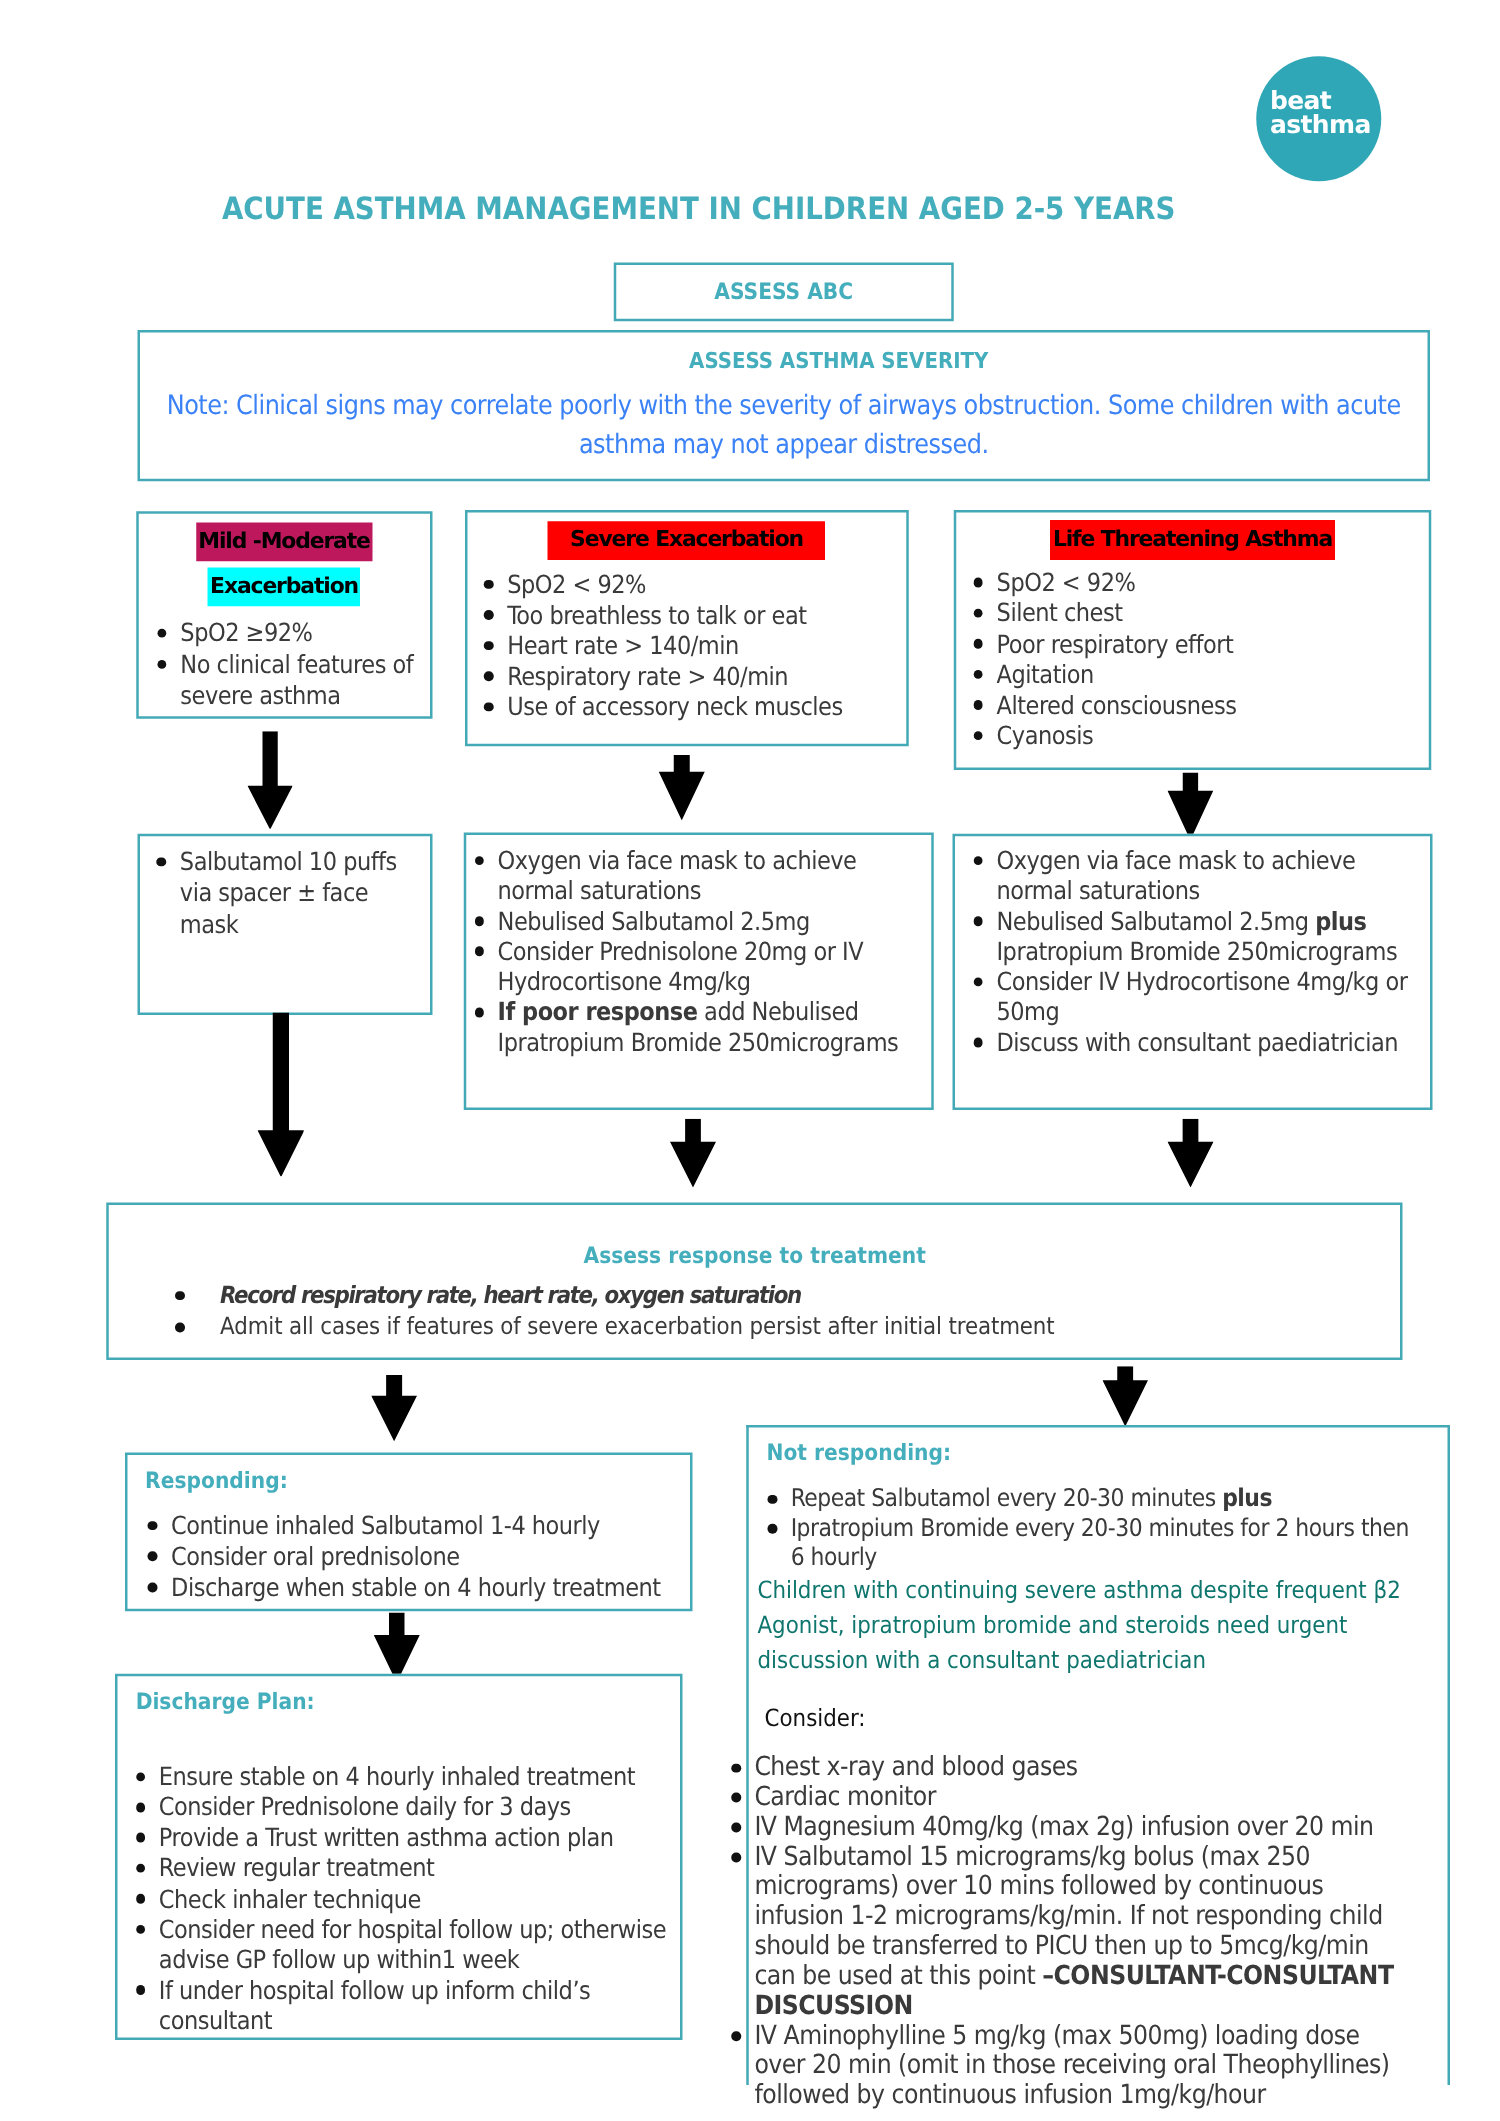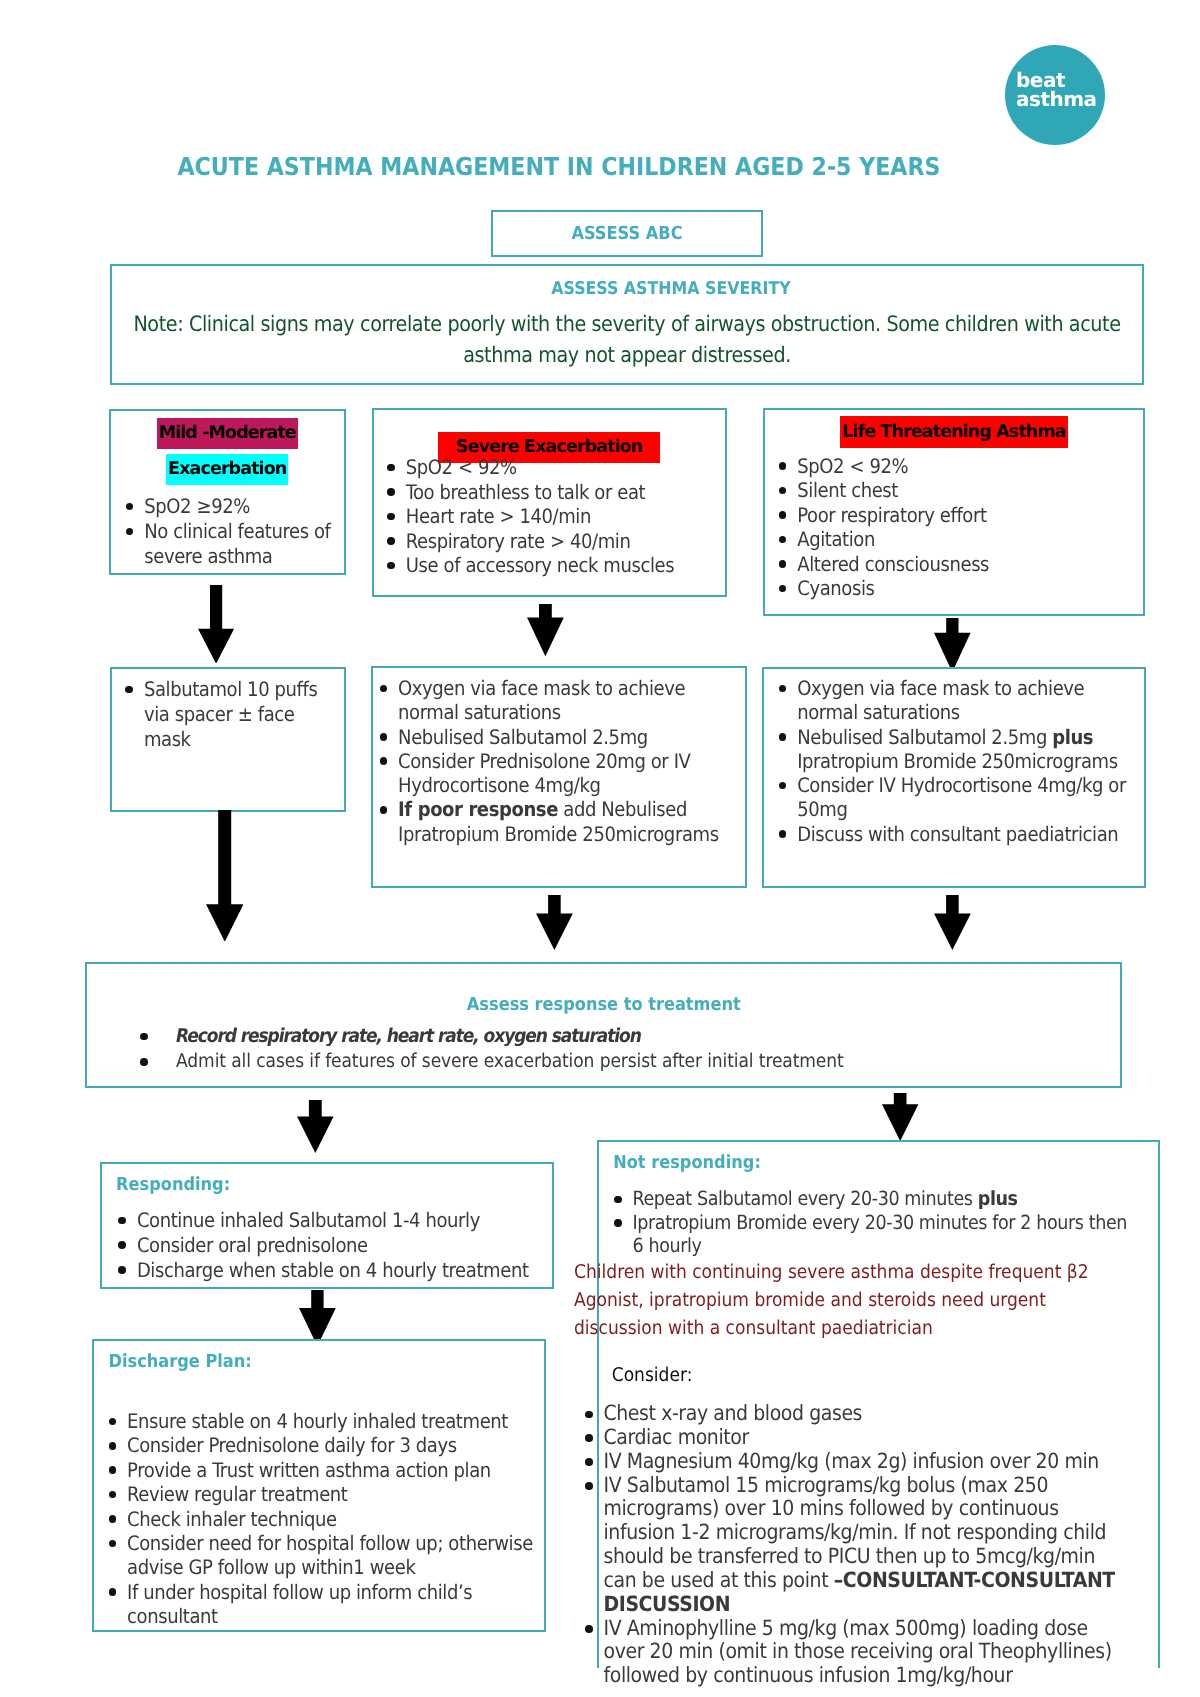--- a/index.html
+++ b/index.html
@@ -3,21 +3,21 @@
 <meta charset="utf-8">
 <title>Acute Asthma Management in Children Aged 2-5 Years</title>
 <style>
 html,body{margin:0;padding:0;}
 body{width:1200px;height:1697px;background:#fff;overflow:hidden;
      font-family:"DejaVu Sans Condensed","DejaVu Sans",sans-serif;
      -webkit-font-smoothing:antialiased;text-rendering:geometricPrecision;}
 .page{position:relative;width:1200px;height:1697px;}
 .box{position:absolute;border:2px solid #44A9B6;box-sizing:border-box;background:#fff;}
 .hd{position:absolute;font-weight:bold;color:#45AEBC;text-align:center;font-family:"DejaVu Sans Condensed","DejaVu Sans",sans-serif;}
-.body-txt{position:absolute;color:#14532d;font-size:20px;letter-spacing:-0.4px;line-height:24.4px;}
+.body-txt{position:absolute;color:#3b82f6;font-size:20px;letter-spacing:-0.4px;line-height:24.4px;}
 ul.bl{list-style:none;margin:0;padding:0;position:absolute;color:#3a3a3a;
       font-size:20px;letter-spacing:-0.4px;line-height:24.5px;}
 ul.bl>li{position:relative;padding-left:18.5px;margin:0;}
 ul.bl>li:before{content:"";position:absolute;left:0px;top:8.6px;width:7.6px;height:7.6px;border-radius:50%;background:#111;}
 .hlwrap{position:absolute;text-align:center;}
 .hl{display:inline-block;font-weight:bold;color:#000;white-space:nowrap;
     font-family:"DejaVu Sans",sans-serif;}
 .logo{position:absolute;border-radius:50%;background:#2FA7B7;}
 .logo span{position:absolute;color:#fff;font-weight:bold;font-family:"DejaVu Sans",sans-serif;-webkit-font-smoothing:antialiased;}
 svg.arrow{position:absolute;}
@@ -40,21 +40,21 @@
 <div class="hd" style="left:110px;top:279.5px;width:1122px;font-size:17.6px;letter-spacing:0px;line-height:19px;">ASSESS ASTHMA SEVERITY</div>
 <div class="body-txt" style="left:111px;top:309px;width:1032px;text-align:center;line-height:31px;font-size:21.3px;letter-spacing:-0.4px;">Note: Clinical signs may correlate poorly with the severity of airways obstruction. Some children with acute asthma may not appear distressed.</div>
 <div class="box" style="left:108.5px;top:409px;width:237.5px;height:166px;"></div>
 <div class="hlwrap" style="left:108.5px;top:418px;width:237.5px;"><span class="hl" style="background:#be185d;font-size:17.5px;line-height:31px;padding:0 2px;letter-spacing:-0.9px;">Mild -Moderate</span></div>
 <div class="hlwrap" style="left:108.5px;top:454px;width:237.5px;"><span class="hl" style="background:#00FFFF;font-size:17.5px;line-height:30.8px;padding:0 2px;letter-spacing:-0.9px;">Exacerbation</span></div>
 <ul class="bl" style="left:125.8px;top:494px;width:206px;line-height:25px;">
 <li>SpO2 ≥92%</li>
 <li>No clinical features of severe asthma</li>
 </ul>
 <div class="box" style="left:371.5px;top:408px;width:355.5px;height:189px;"></div>
-<div class="hlwrap" style="left:371.5px;top:417px;width:355.5px;"><span class="hl" style="background:#FF0000;font-size:17.5px;line-height:30.6px;padding:0 18px;letter-spacing:-0.9px;margin-top:15px;">Severe Exacerbation</span></div>
+<div class="hlwrap" style="left:371.5px;top:417px;width:355.5px;"><span class="hl" style="background:#FF0000;font-size:17.5px;line-height:30.6px;padding:0 18px;letter-spacing:-0.9px;">Severe Exacerbation</span></div>
 <ul class="bl" style="left:387.3px;top:455px;width:334px;">
 <li>SpO2 &lt; 92%</li>
 <li>Too breathless to talk or eat</li>
 <li>Heart rate &gt; 140/min</li>
 <li>Respiratory rate &gt; 40/min</li>
 <li>Use of accessory neck muscles</li>
 </ul>
 <div class="box" style="left:763px;top:408px;width:382px;height:208px;"></div>
 <div class="hlwrap" style="left:763px;top:416px;width:382px;"><span class="hl" style="background:#FF0000;font-size:17.5px;line-height:32.3px;padding:0 2px;letter-spacing:-0.9px;">Life Threatening Asthma</span></div>
 <ul class="bl" style="left:778.8px;top:453.5px;width:362px;">
@@ -133,21 +133,21 @@
 <li>Check inhaler technique</li>
 <li>Consider need for hospital follow up; otherwise advise GP follow up within1 week</li>
 <li>If under hospital follow up inform child’s consultant</li>
 </ul>
 <div class="box" style="left:597px;top:1139.7px;width:563px;height:528.3px;border-bottom:none;"></div>
 <div class="hd" style="left:613.2px;top:1153.4px;width:300px;text-align:left;font-size:18px;letter-spacing:0px;line-height:19px;">Not responding:</div>
 <ul class="bl" style="left:614px;top:1187px;width:522px;line-height:23.6px;font-size:19.5px;">
 <li style="">Repeat Salbutamol every 20-30 minutes <b>plus</b></li>
 <li style="">Ipratropium Bromide every 20-30 minutes for 2 hours then 6 hourly</li>
 </ul>
-<div class="body-txt" style="left:574px;top:1258px;width:530px;line-height:28px;font-size:19px;letter-spacing:0px;color:#7f1d1d;">Children with continuing severe asthma despite frequent β2 Agonist, ipratropium bromide and steroids need urgent discussion with a consultant paediatrician</div>
+<div class="body-txt" style="left:606px;top:1258px;width:530px;line-height:28px;font-size:19px;letter-spacing:0px;color:#0f766e;">Children with continuing severe asthma despite frequent β2 Agonist, ipratropium bromide and steroids need urgent discussion with a consultant paediatrician</div>
 <div class="body-txt" style="left:611.7px;top:1363.5px;width:300px;font-size:19px;letter-spacing:0px;line-height:23px;color:#111;">Consider:</div>
 <ul class="bl" style="left:585px;top:1390px;width:530px;line-height:23.85px;font-size:21px;margin-top:12px;">
 <li style="">Chest x-ray and blood gases</li>
 <li style="">Cardiac monitor</li>
 <li style="">IV Magnesium 40mg/kg (max 2g) infusion over 20 min</li>
 <li style="">IV Salbutamol 15 micrograms/kg bolus (max 250 micrograms) over 10 mins followed by continuous infusion 1-2 micrograms/kg/min. If not responding child should be transferred to PICU then up to 5mcg/kg/min can be used at this point <b>–CONSULTANT-CONSULTANT DISCUSSION</b></li>
 <li style="">IV Aminophylline 5 mg/kg (max 500mg) loading dose over 20 min (omit in those receiving oral Theophyllines)  followed by continuous infusion 1mg/kg/hour</li>
 </ul>
 </div>
 

